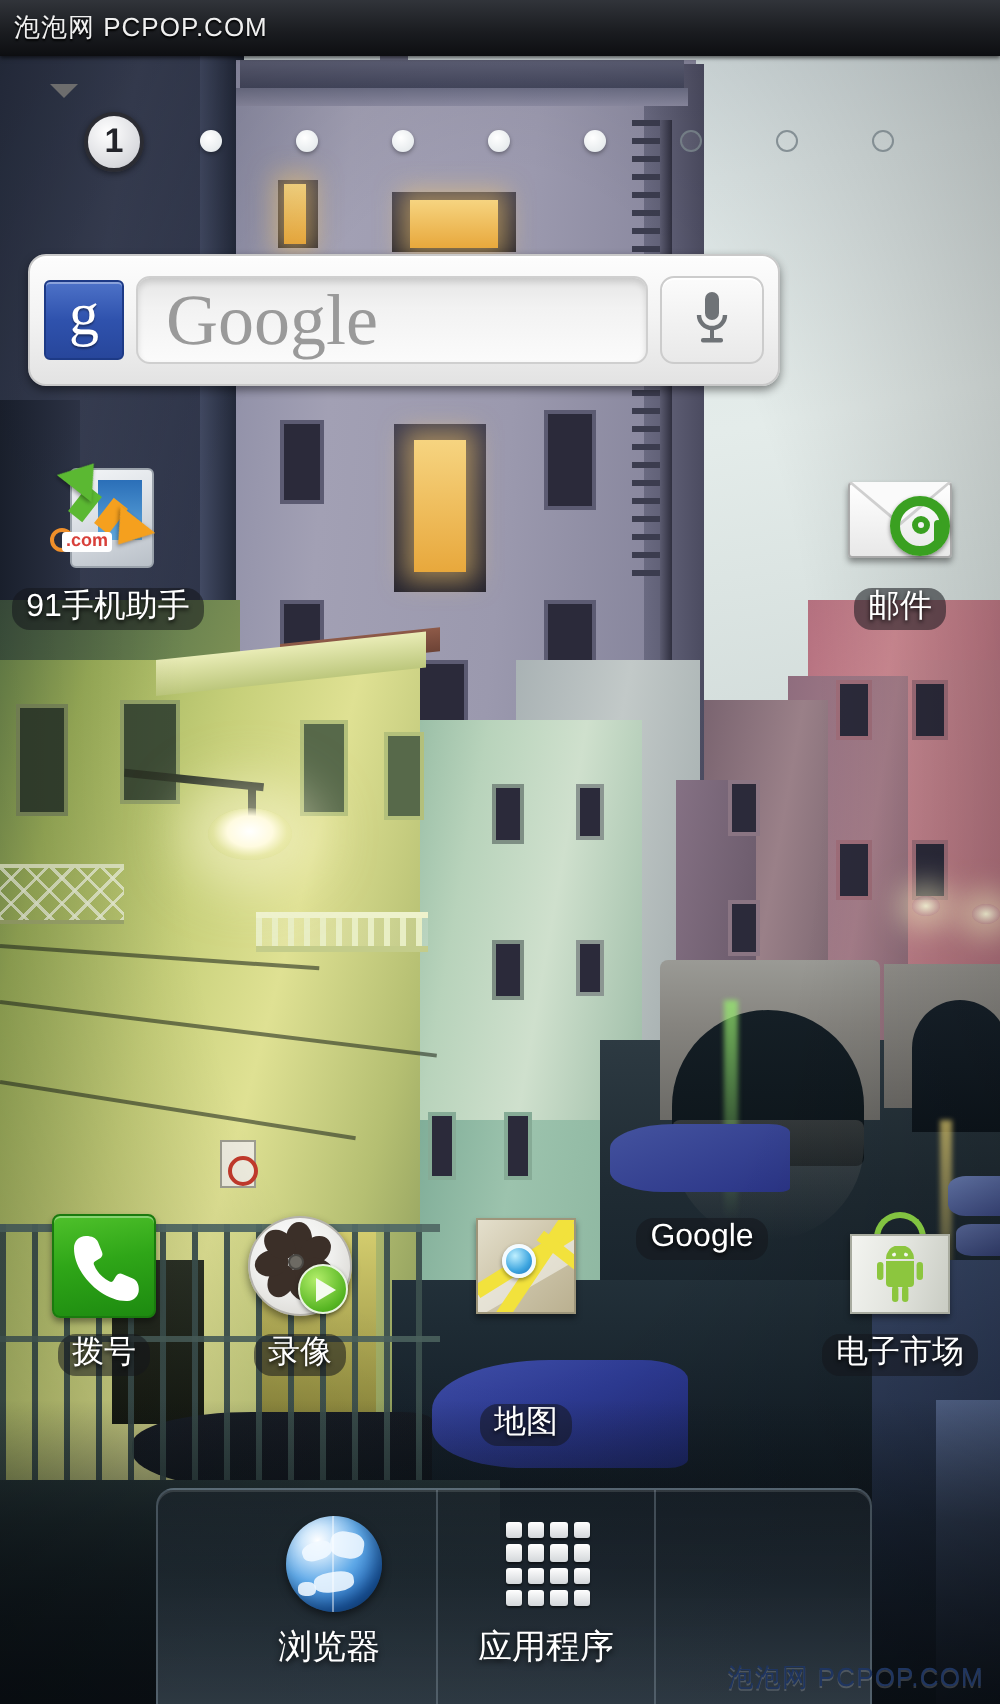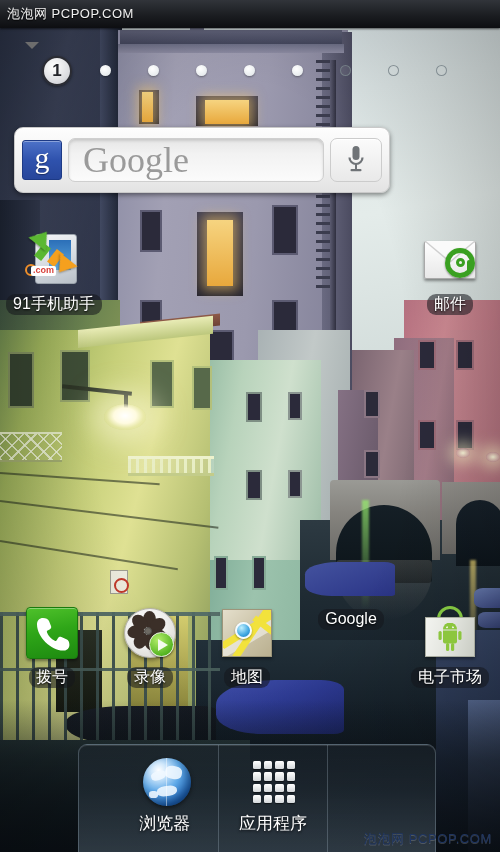--- a/index.html
+++ b/index.html
@@ -831,21 +831,21 @@
     <div class="reel-hole" style="transform:rotate(154deg);"></div>
     <div class="reel-hole" style="transform:rotate(206deg);"></div>
     <div class="reel-hole" style="transform:rotate(257deg);"></div>
     <div class="reel-hole" style="transform:rotate(309deg);"></div>
     <div class="ic-reel-hub"></div>
     <div class="ic-reel-play"></div>
   </div>
   <div class="lbl">录像</div>
 </div>
 
-<div class="app" style="left:199px; top:605px;">
+<div class="app" style="left:215px; top:605px;gap:35px;">
   <div class="ic">
     <div class="ic-map">
       <div class="map-gray"></div>
       <div class="map-rd1"></div>
       <div class="map-rd2"></div>
       <div class="map-rd3"></div>
       <div class="map-dot"></div>
     </div>
   </div>
   <div class="lbl">地图</div>

